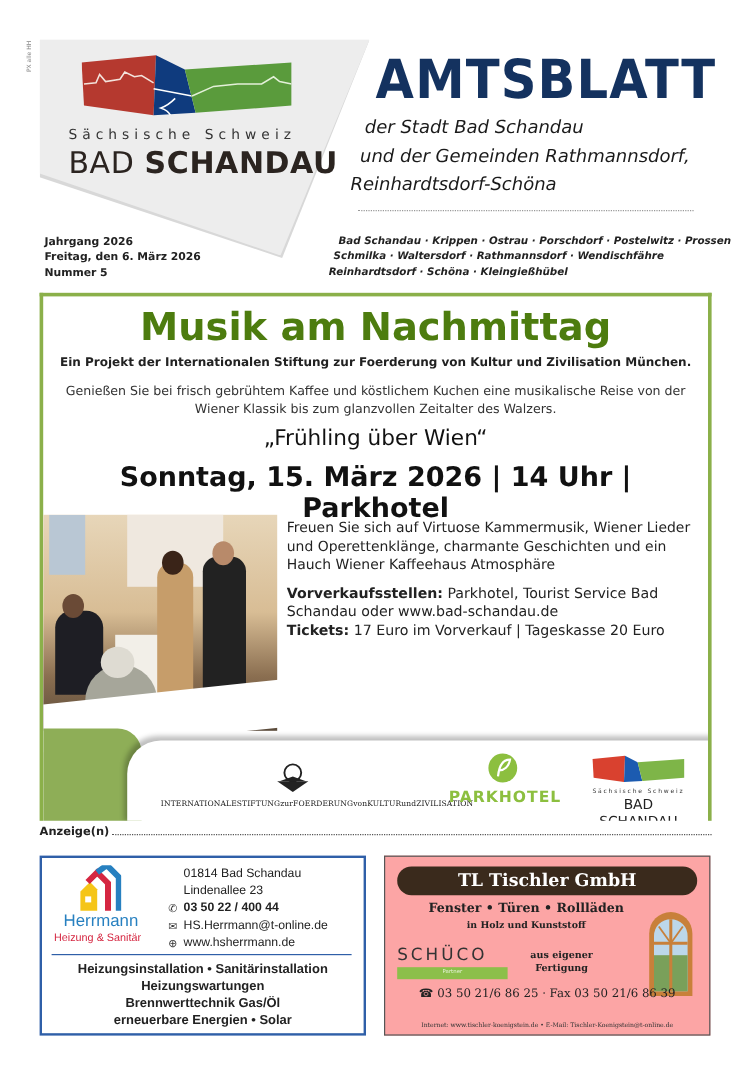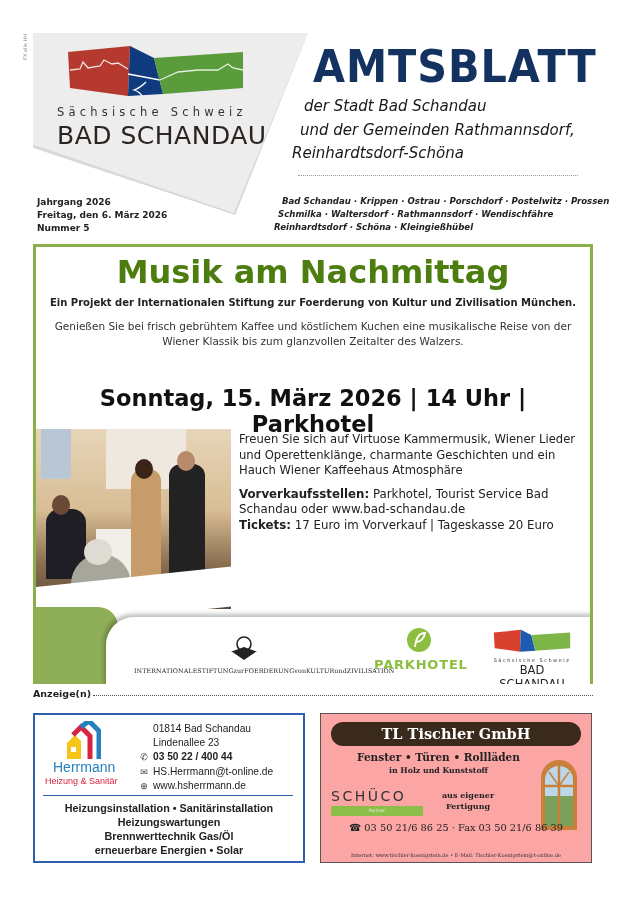--- a/index.html
+++ b/index.html
@@ -9,21 +9,21 @@
   .credit { position: absolute; left: 22px; top: 34px; font-size: 5px; color: #888; writing-mode: vertical-rl; transform: rotate(180deg); }
 
   
   .logo-card { position: absolute; left: 33px; top: 33px; width: 275px; height: 180px; background: #ededed;
     clip-path: polygon(0 0, 100% 0, 73% 100%, 0 62%); }
   .logo-card-shadow { position: absolute; left: 33px; top: 33px; width: 275px; height: 182px; background: #d8d8d8;
     clip-path: polygon(0 0, 100% 0, 73.5% 100%, 0 63%); }
   .logo-svg { position: absolute; left: 68px; top: 44px; width: 175px; height: 55px; }
   .logo-sub { position: absolute; left: 57px; top: 105px; font-family: "DejaVu Sans", sans-serif; font-size: 11.5px; letter-spacing: 4.2px; color: #333; }
   .logo-main { position: absolute; left: 57px; top: 121px; font-family: "DejaVu Sans", sans-serif; font-size: 25px; color: #2b2420; letter-spacing: 0.5px; }
-  .logo-main b { font-weight: normal; }
+  .logo-main b { font-weight: bold; }
 
   .issue-info { position: absolute; left: 37px; top: 196px; font-size: 9px; font-weight: bold; line-height: 13px; color: #222; }
 
   .masthead { position: absolute; left: 313px; top: 40px; font-family: "DejaVu Sans", sans-serif; font-weight: bold; font-size: 45px; color: #14325f; letter-spacing: 1px; transform: scaleX(0.92); transform-origin: left; }
   .subtitle { position: absolute; font-family: "DejaVu Sans", sans-serif; font-style: italic; font-size: 15px; color: #1a1a1a; }
   .sub1 { left: 304px; top: 97px; }
   .sub2 { left: 300px; top: 121px; }
   .sub3 { left: 292px; top: 144px; }
   .dots-rule { position: absolute; left: 298px; top: 175px; width: 280px; border-top: 1px dotted #999; }
   .places { position: absolute; font-style: italic; font-weight: bold; font-size: 8.6px; color: #222; white-space: nowrap; }
@@ -128,20 +128,21 @@
 <div class="subtitle sub3">Reinhardtsdorf-Schöna</div>
 <div class="dots-rule"></div>
 <div class="places pl1">Bad Schandau · Krippen · Ostrau · Porschdorf · Postelwitz · Prossen</div>
 <div class="places pl2">Schmilka · Waltersdorf · Rathmannsdorf · Wendischfähre</div>
 <div class="places pl3">Reinhardtsdorf · Schöna · Kleingießhübel</div>
 
 <div class="poster">
   <div class="p-title">Musik am Nachmittag</div>
   <div class="p-proj">Ein Projekt der Internationalen Stiftung zur Foerderung von Kultur und Zivilisation München.</div>
   <div class="p-intro">Genießen Sie bei frisch gebrühtem Kaffee und köstlichem Kuchen eine musikalische Reise von der Wiener Klassik bis zum glanzvollen Zeitalter des Walzers.</div>
+  <div class="p-quote">„Frühling über Wien“</div>
   <div class="p-date">Sonntag, 15. März 2026 | 14 Uhr | Parkhotel</div>
 
   <div class="photo">
     <div class="panel"></div>
     <div class="wall"></div>
     <div class="pianist"></div>
     <div class="piano"></div>
     <div class="singer"></div>
     <div class="head" style="left:99px;top:30px;width:18px;height:20px;background:#3a2418;"></div>
     <div class="singer2"></div>

